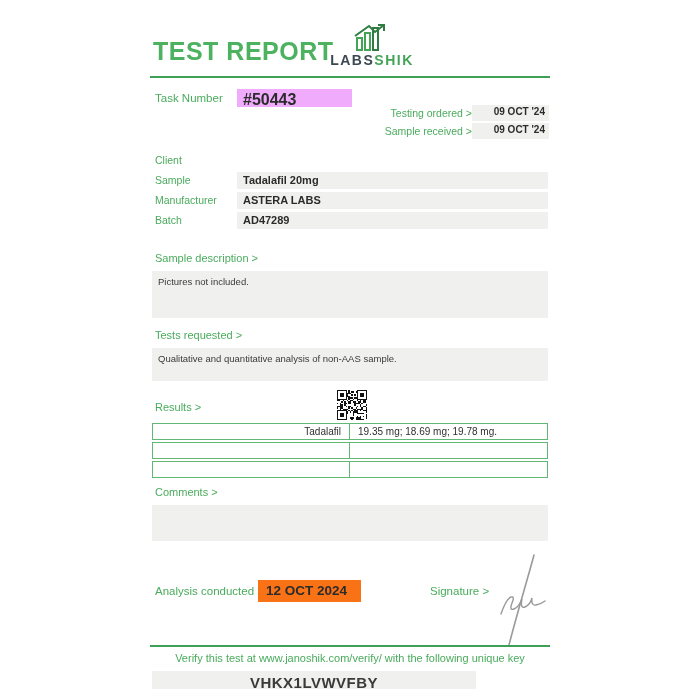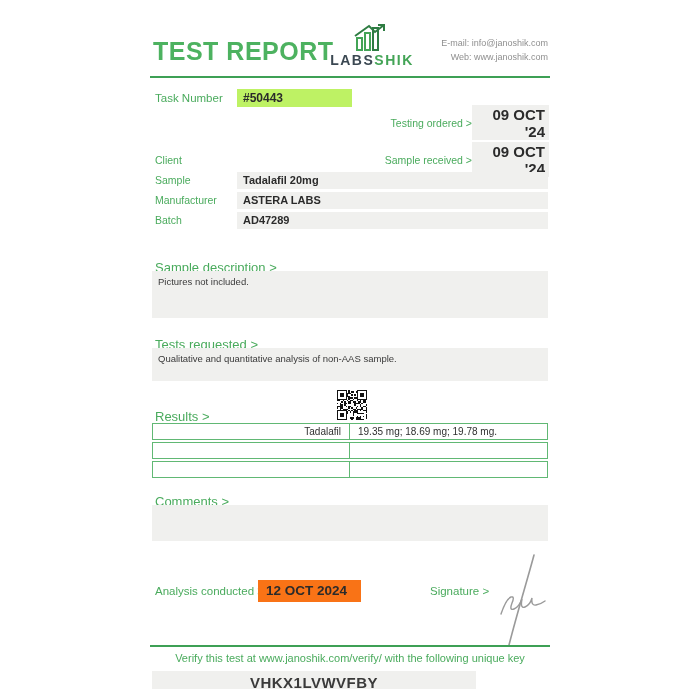--- a/index.html
+++ b/index.html
@@ -12,34 +12,34 @@
   .logo { position:absolute; left:316px; top:24px; width:112px; text-align:center; }
   .logo-icon { display:block; margin:0 auto 1px auto; }
   .logo-text { font-size:14px; font-weight:700; letter-spacing:1.5px; }
   .logo-text .jano { color:#3b4852; }
   .logo-text .shik { color:#43a456; }
   .contact { position:absolute; right:152px; top:37px; text-align:right; font-size:9px; color:#8f8f8f; line-height:1.55; }
   .rule-top { position:absolute; left:150px; top:76px; width:400px; height:2px; background:#3da055; }
 
   
   .task-label { position:absolute; left:155px; top:92px; font-size:11.5px; color:#4aab5d; }
-  .task-value { position:absolute; left:237px; top:89px; width:115px; height:18px; background:#bef264; font-size:12px; font-weight:700; padding:2px 6px; color:#2b2b2b; }
+  .task-value { position:absolute; left:237px; top:89px; width:115px; height:18px; background:#f0abfc; font-size:16px; font-weight:700; padding:2px 6px; color:#2b2b2b; }
   .dates { position:absolute; left:379px; top:105px; width:170px;text-align:right; }
   .date-row { display:flex; align-items:center; margin-bottom:2px; }
   .date-row .dlabel { width:93px; font-size:10.5px; color:#4aab5d; }
-  .date-row .dvalue { width:77px; height:35px; background:#f0f0ee; font-size:15px; font-weight:700; padding:1px 4px; color:#2b2b2b; }
+  .date-row .dvalue { width:77px; height:16px; background:#f0f0ee; font-size:10px; font-weight:700; padding:1px 4px; color:#2b2b2b; }
 
   
   .info { position:absolute; left:155px; top:152px; width:393px; }
   .info-row { display:flex; align-items:stretch; margin-bottom:3px; height:17px; }
   .info-row .ilabel { width:82px; font-size:10.5px; color:#4aab5d; padding-top:2px; }
   .info-row .ivalue { flex:1; background:#f0f0ee; font-size:11px; font-weight:600; padding:2px 6px; color:#2b2b2b; }
 
   
-  .sec-label { position:absolute; left:155px; font-size:13px; color:#4aab5d;margin-top:8px; }
+  .sec-label { position:absolute; left:155px; font-size:11px; color:#4aab5d; }
   .sec-box { position:absolute; left:152px; width:396px; background:#f0f0ee; font-size:9.5px; color:#3a3a3a; padding:5px 6px; }
 
   
   .qr { position:absolute; left:337px; top:390px; width:30px; height:30px; }
   .rtable { position:absolute; left:152px; top:423px; width:396px; }
   .rrow { display:flex; border:1px solid #61b874; height:17px; margin-bottom:2px; background:#fff; }
   .rrow .rc1 { width:50%; border-right:1px solid #61b874; padding:2px 8px; font-size:10px;text-align:right; }
   .rrow .rc2 { width:50%; padding:2px 8px; font-size:10px; }
 
   
@@ -66,24 +66,20 @@
       <rect x="14" y="9" width="5" height="17" fill="none" stroke="#43a456" stroke-width="2"></rect>
       <rect x="22" y="4" width="5" height="22" fill="none" stroke="#2f7d43" stroke-width="2"></rect>
       <polyline points="4,12 18,2 24,8 33,1" fill="none" stroke="#2f7d43" stroke-width="2"></polyline>
       <polyline points="27,1 33,1 33,7" fill="none" stroke="#2f7d43" stroke-width="2"></polyline>
     </svg>
     <div class="logo-text">
       <span class="jano">LABS</span><span class="shik">SHIK</span>
     </div>
   </div>
 
-  <div class="contact">
-    <div>E-mail: info@janoshik.com</div>
-    <div>Web: www.janoshik.com</div>
-  </div>
 
   <div class="rule-top"></div>
 
   <div class="task-label">Task Number</div>
   <div class="task-value">#50443</div>
 
   <div class="dates">
     <div class="date-row">
       <span class="dlabel">Testing ordered &gt;</span>
       <span class="dvalue">09 OCT '24</span>

